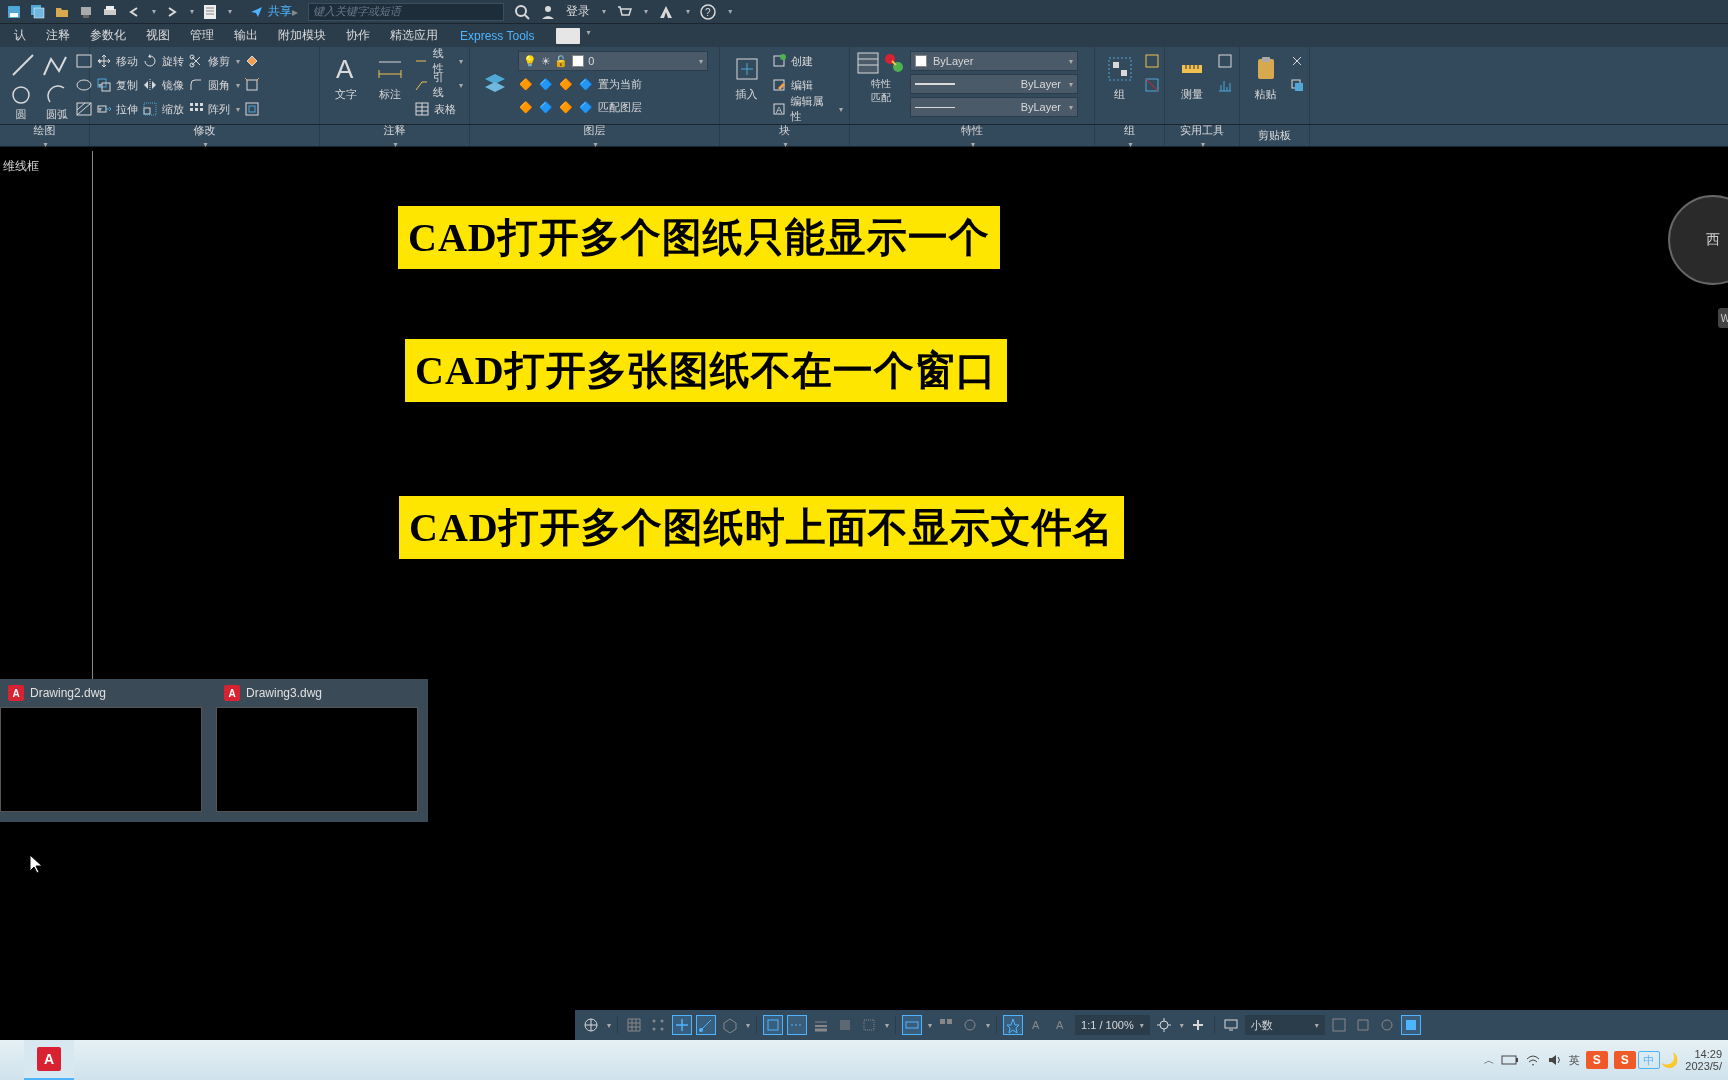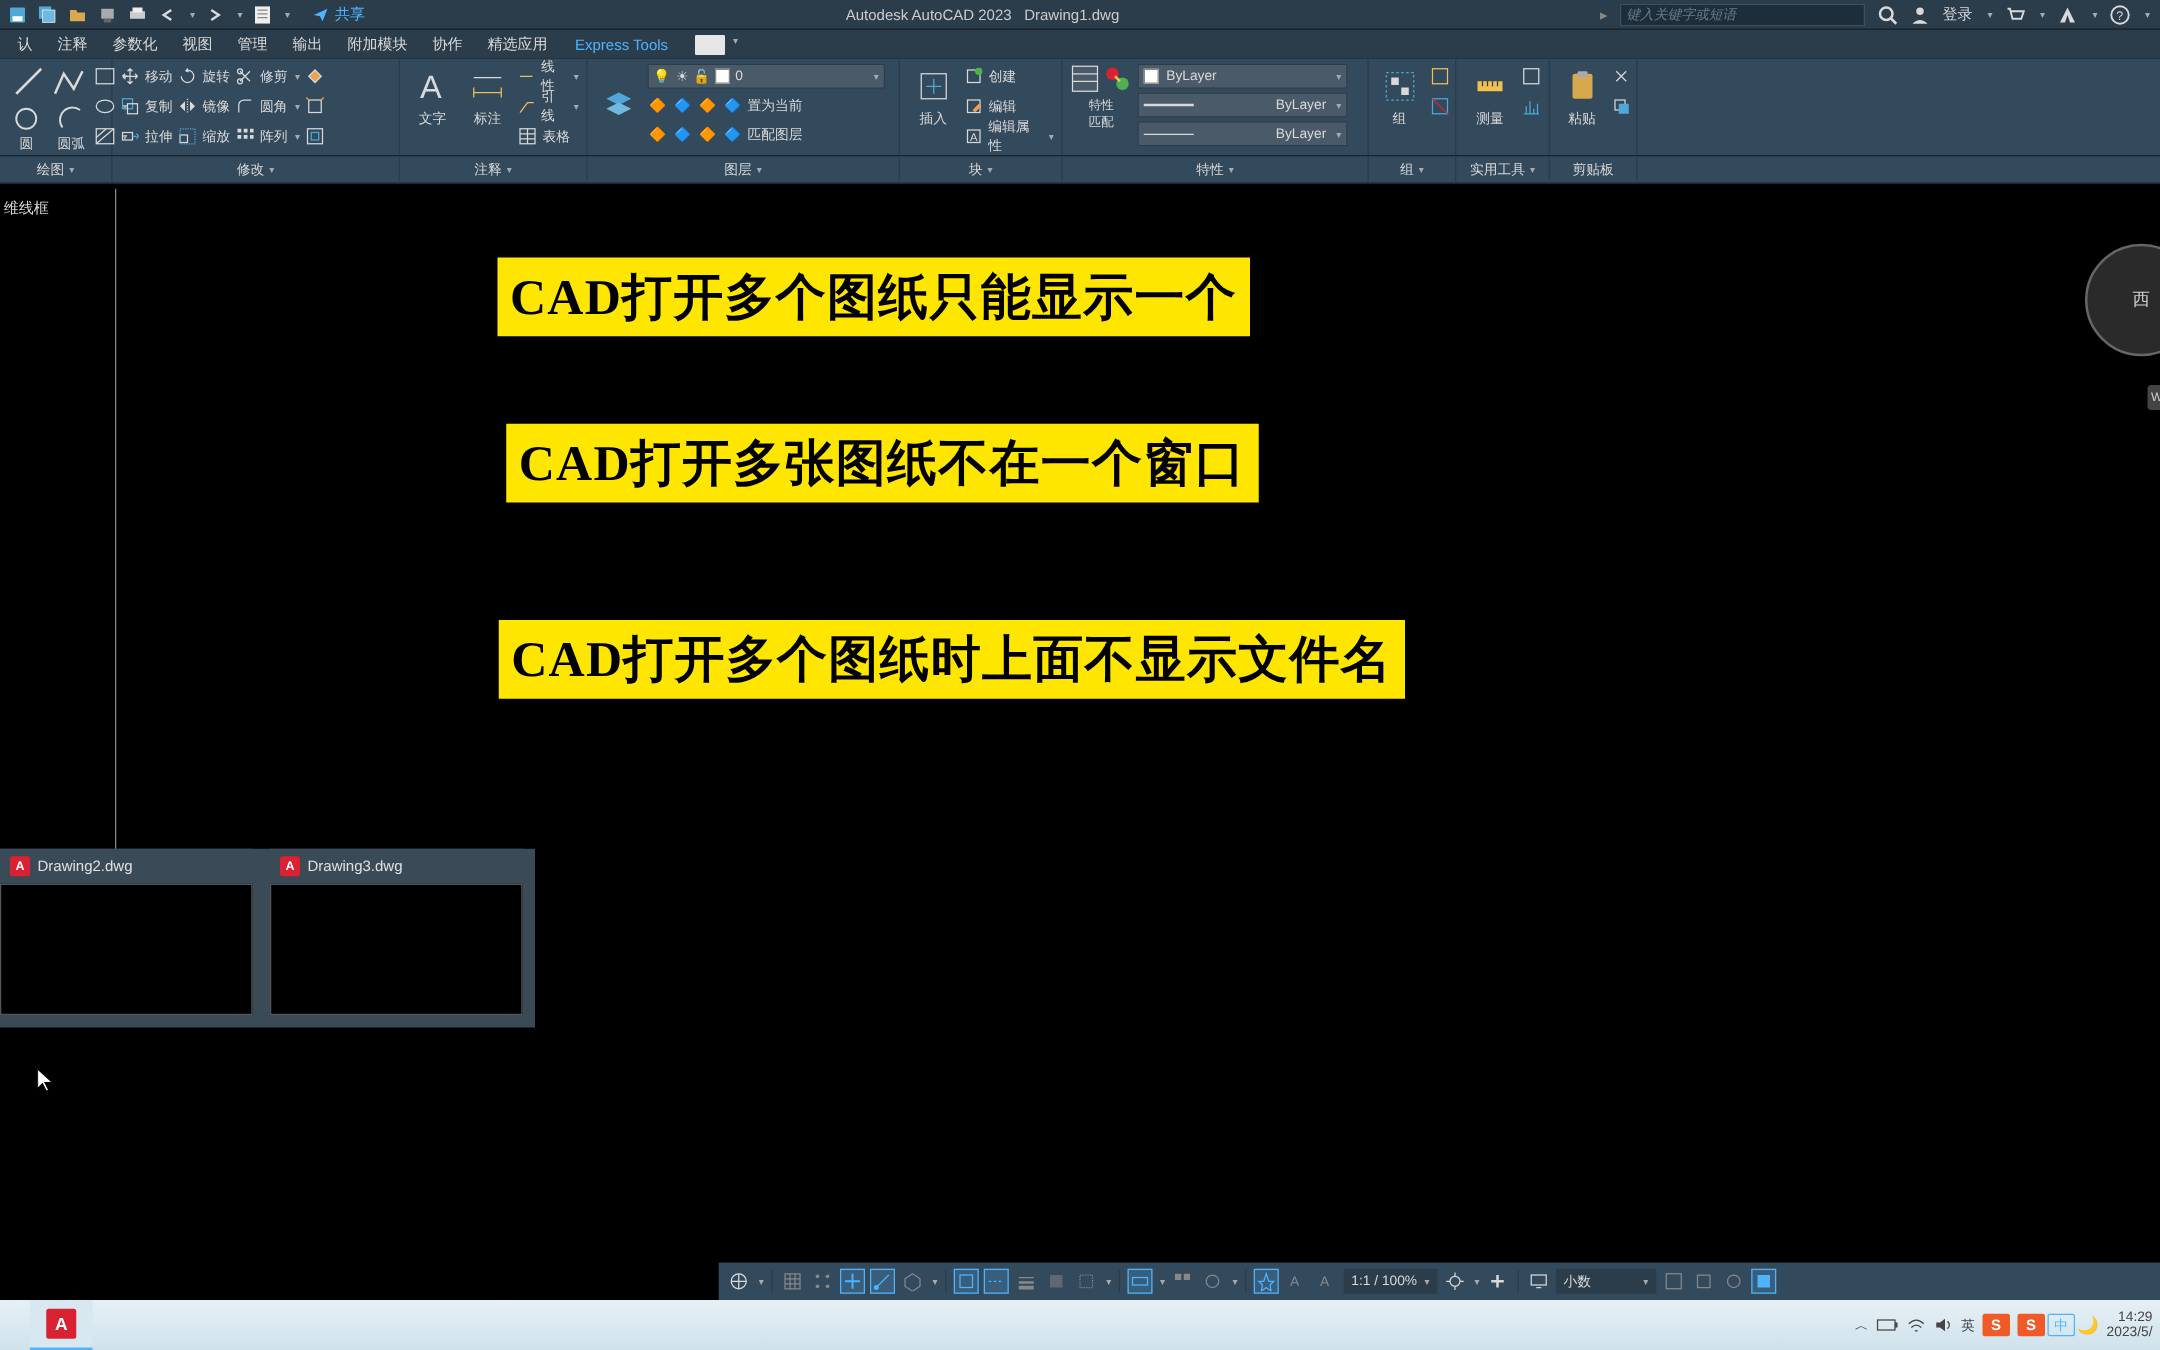--- a/index.html
+++ b/index.html
@@ -27,21 +27,21 @@
 .panel-body { flex:1; display:flex; align-items:flex-start; padding:4px 6px; gap:4px; }
 .big-btn { display:flex; flex-direction:column; align-items:center; gap:2px; color:#d9d9d9; font-size:11px; padding:2px 4px; width:42px; }
 .big-btn .bicon { width:32px; height:32px; display:flex; align-items:center; justify-content:center; }
 .col3 { display:flex; flex-direction:column; gap:4px; }
 .sm-row { display:flex; align-items:center; gap:4px; color:#d9d9d9; font-size:11px; height:20px; }
 .sm-row .sico { width:16px; height:16px; display:flex; align-items:center; justify-content:center; }
 .dd { font-size:8px; color:#aaa; margin-left:2px; }
 
 
 .ribbon-titles { height:22px; background:#33495c; display:flex; border-bottom:1px solid #1a2530; }
-.ptitle { border-right:1px solid #2b3c4b; display:flex; align-items:center; justify-content:center; color:#d9d9d9; font-size:11px; gap:2px; }
+.ptitle { border-right:1px solid #2b3c4b; display:flex; align-items:center; justify-content:center; color:#d9d9d9; font-size:11px; gap:2px;flex-direction:column; }
 
 
 .layer-combo { width:190px; height:20px; background:#4a5a68; border:1px solid #2b3c4b; display:flex; align-items:center; padding:0 4px; color:#d9d9d9; font-size:11px; gap:4px; }
 .prop-combo { width:168px; height:20px; background:#4a5a68; border:1px solid #2b3c4b; display:flex; align-items:center; padding:0 4px; color:#d9d9d9; font-size:11px; justify-content:flex-start; gap:6px; }
 .vlabel { position:absolute; top:158px; left:3px; color:#d9d9d9; font-size:12px; }
 .crosshair-v { position:absolute; top:151px; left:92px; width:1px; height:545px; background:#888; }
 .highlight { position:absolute; background:#ffe600; color:#000; font-weight:900; font-size:40px; padding:4px 10px; font-family:"Microsoft YaHei"; letter-spacing:1px; }
 
 
 .navball { position:absolute; top:195px; right:-30px; width:90px; height:90px; border:2px solid #666; border-radius:50%; background:#2a2a2a; display:flex; align-items:center; justify-content:center; color:#ccc; font-size:14px; }
@@ -128,23 +128,20 @@
           <line x1="2" y1="9" x2="10" y2="9" stroke="#888"></line>
         </svg>
       </span>
     <span class="dd">▾</span>
   </div>
   <div class="share">
     <svg width="14" height="14">
         <path d="M1 7 L12 2 L8 12 L6 8 Z" fill="#4fb4ff"></path>
       </svg>
     <span>共享</span>
-  </div>
-  <div class="center">
-    <span>Autodesk AutoCAD 2023</span>&nbsp;&nbsp;&nbsp;<span>Drawing1.dwg</span>
   </div>
   <div class="right">
     <span style="color:#888;">▸</span>
     <div class="search-box">
         <span>键入关键字或短语</span>
       </div>
     <span>
         <svg width="16" height="16">
           <circle cx="7" cy="7" r="5" stroke="#d9d9d9" stroke-width="2" fill="none"></circle>
           <line x1="11" y1="11" x2="15" y2="15" stroke="#d9d9d9" stroke-width="2"></line>

